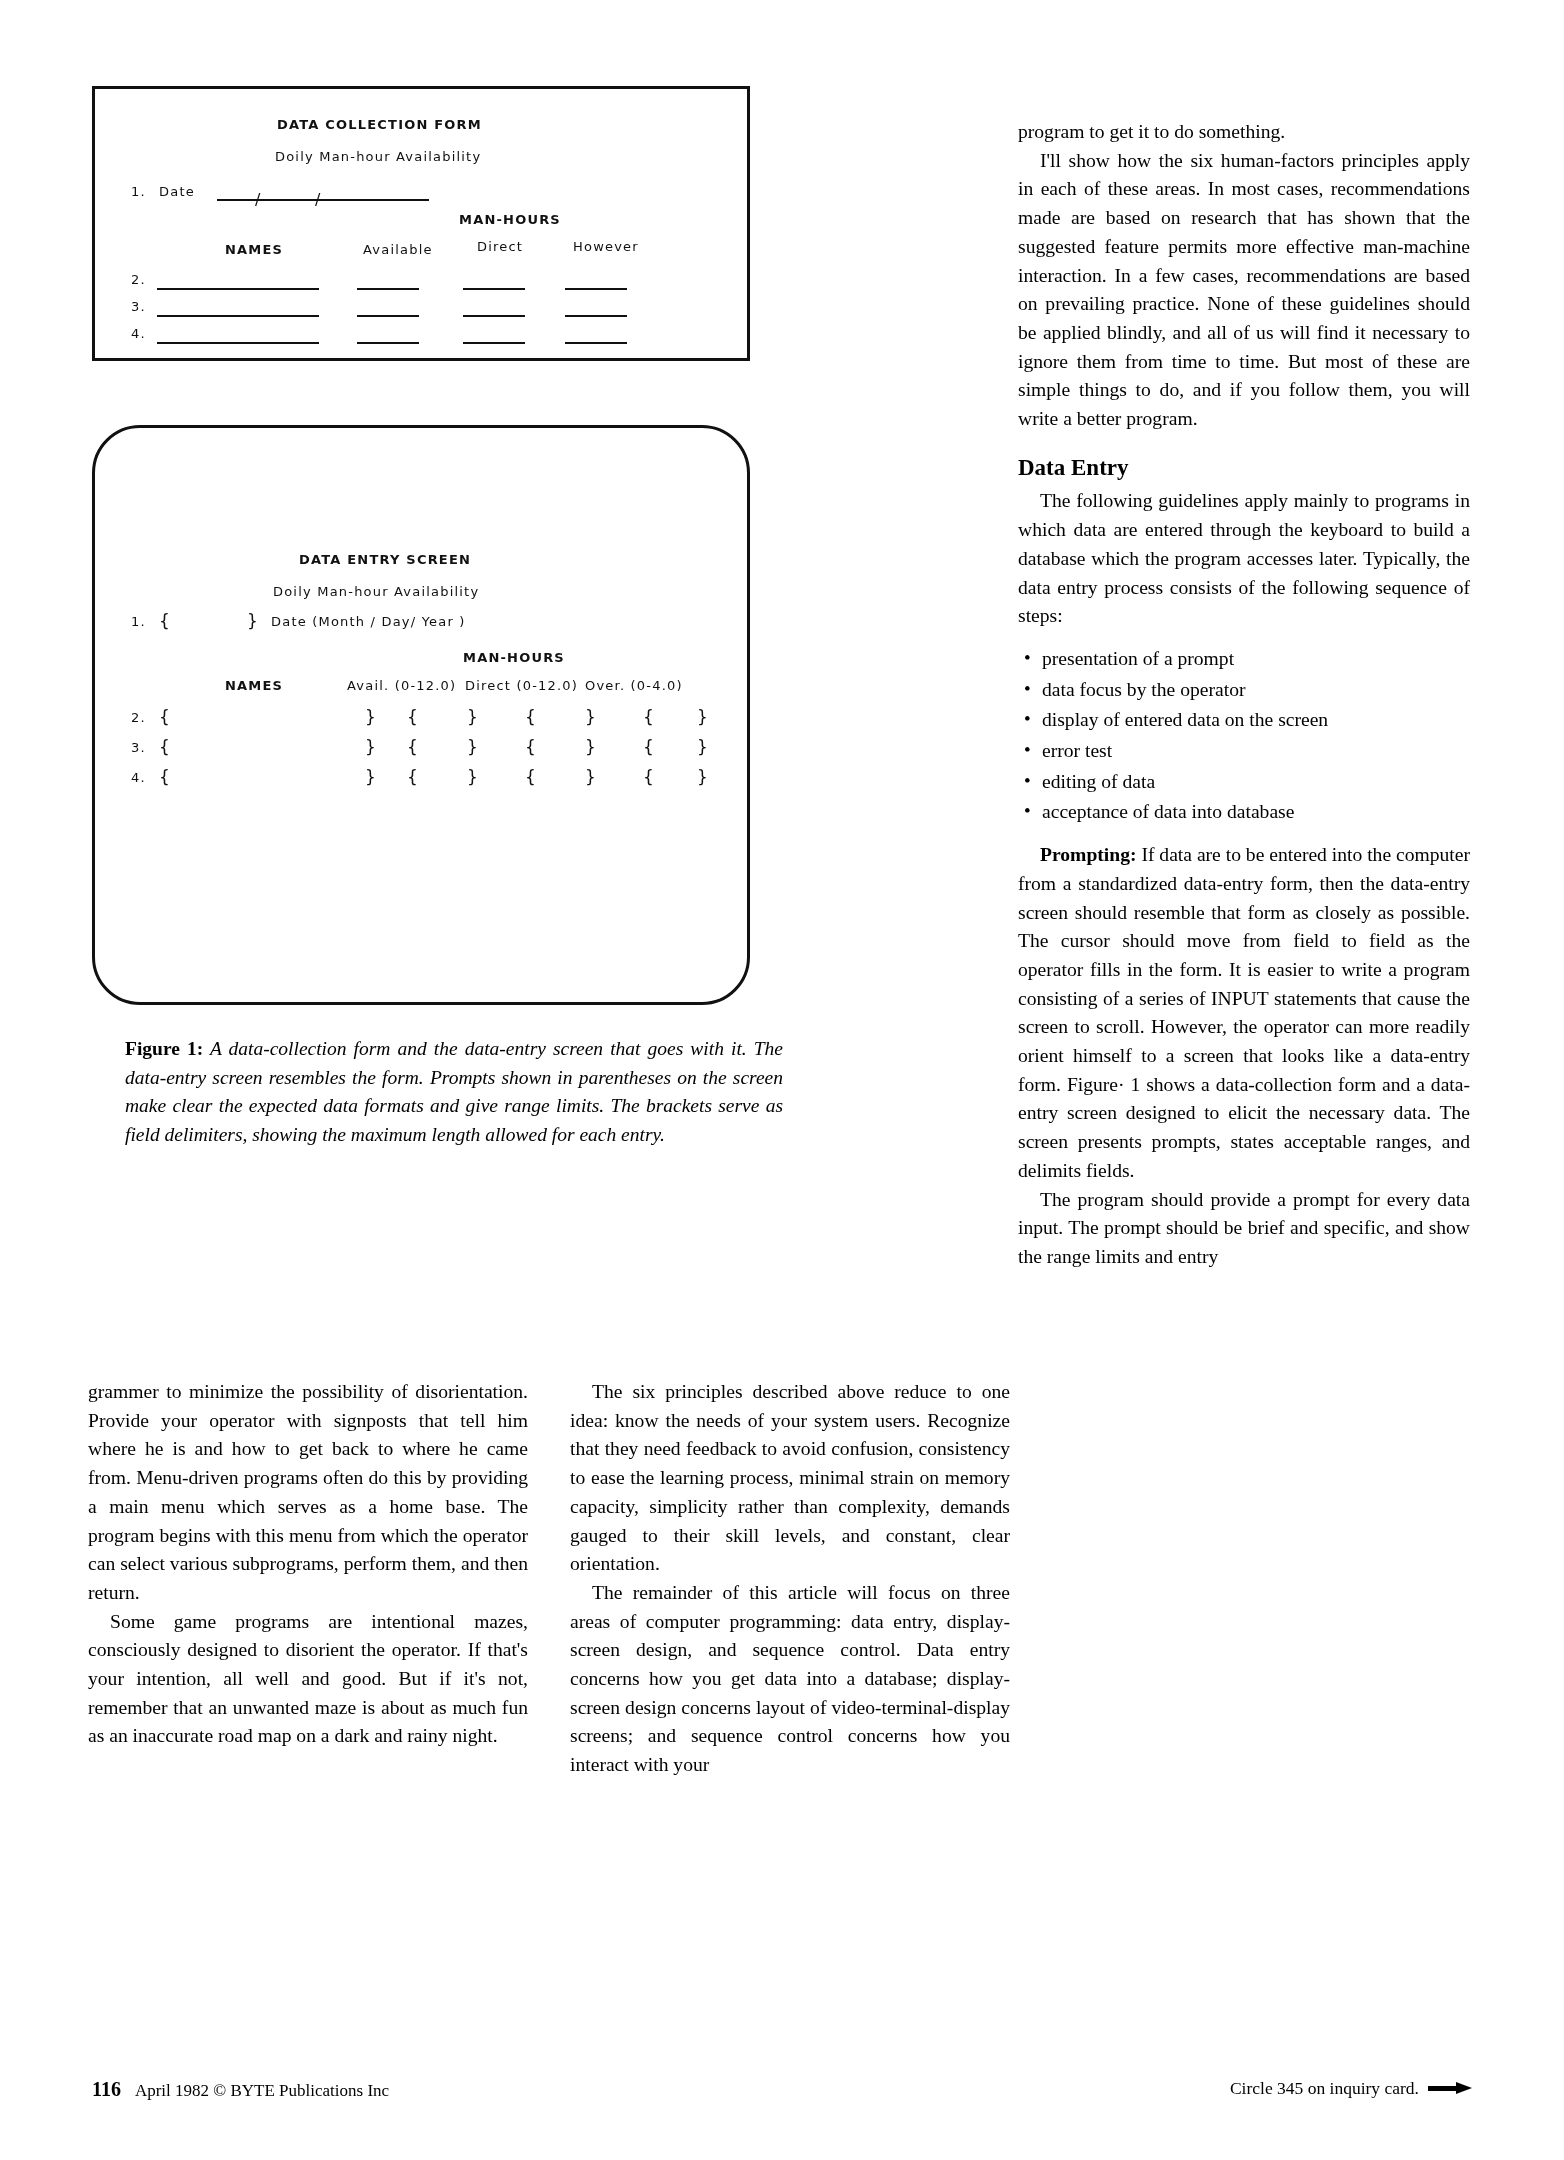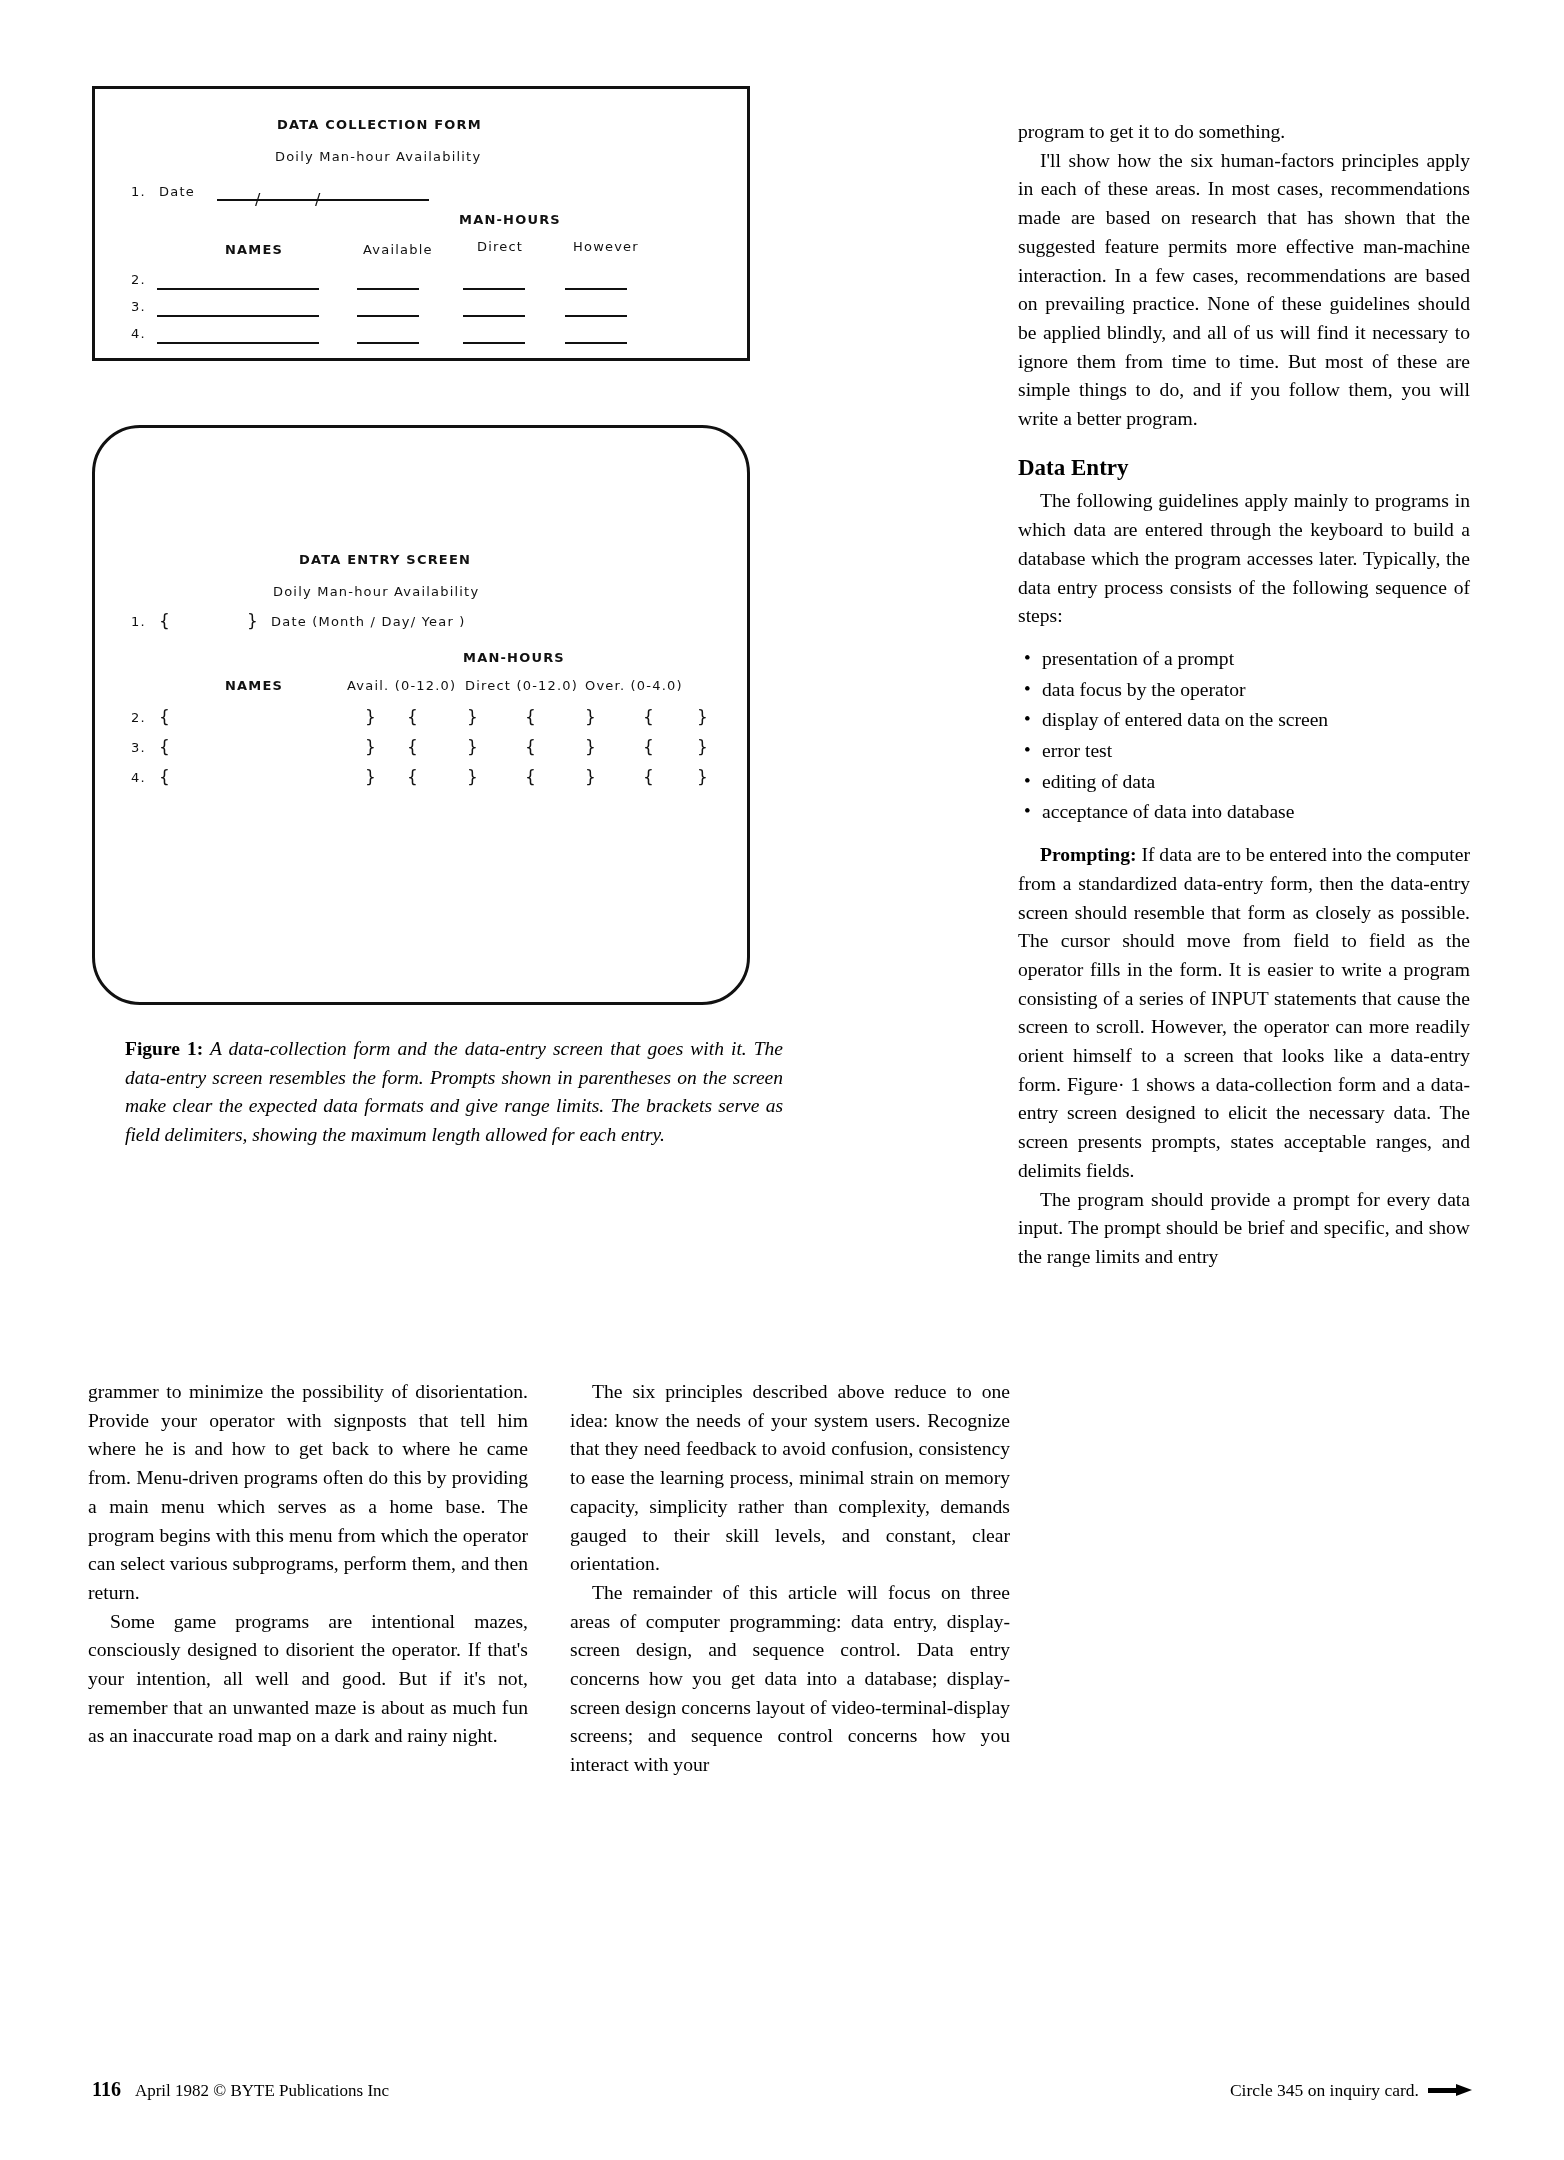--- a/index.html
+++ b/index.html
@@ -162,21 +162,21 @@
   .lead-bold { font-weight: bold; }
 
   
   .footer {
     position: absolute;
     left: 92px;
     top: 2078px;
     width: 1380px;
     display: flex;
     justify-content: space-between;
-    align-items: flex-end;
+    align-items: flex-start;
     font-family: "Liberation Serif", serif;
   }
   .footer-left {
     font-size: 17px;
   }
   .footer-left .pageno {
     font-weight: bold;
     font-size: 20px;
     margin-right: 14px;
   }

